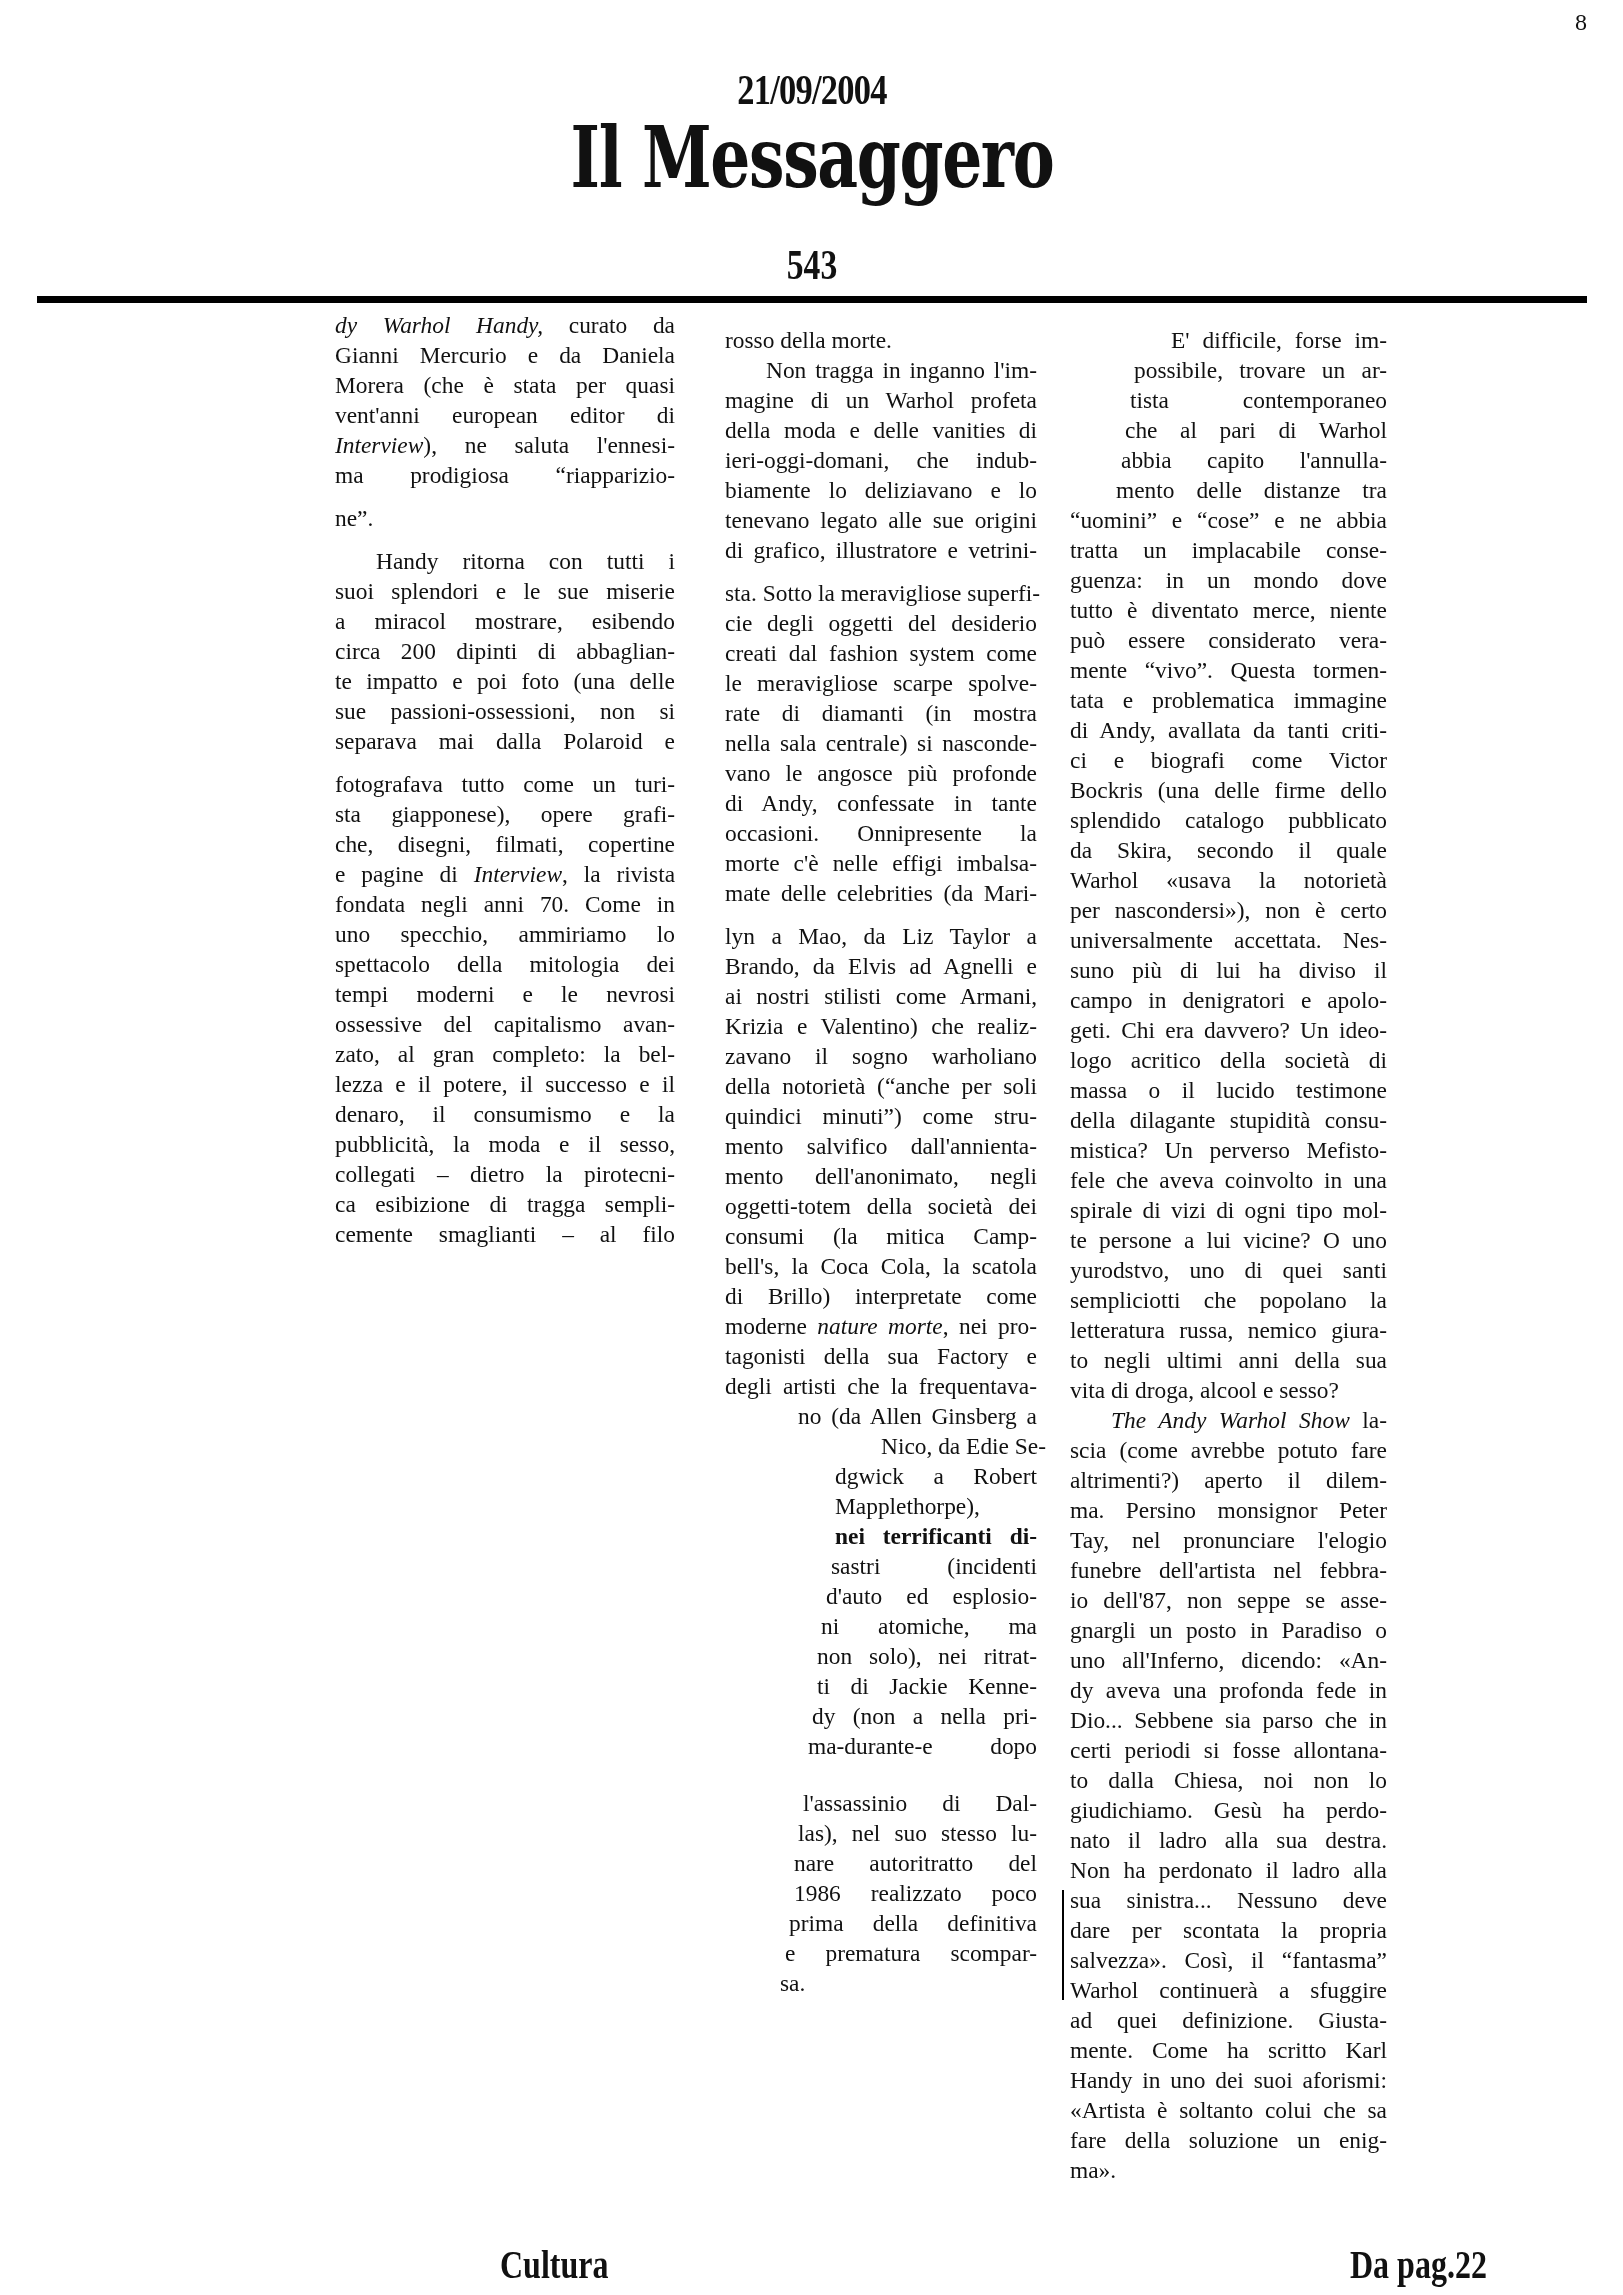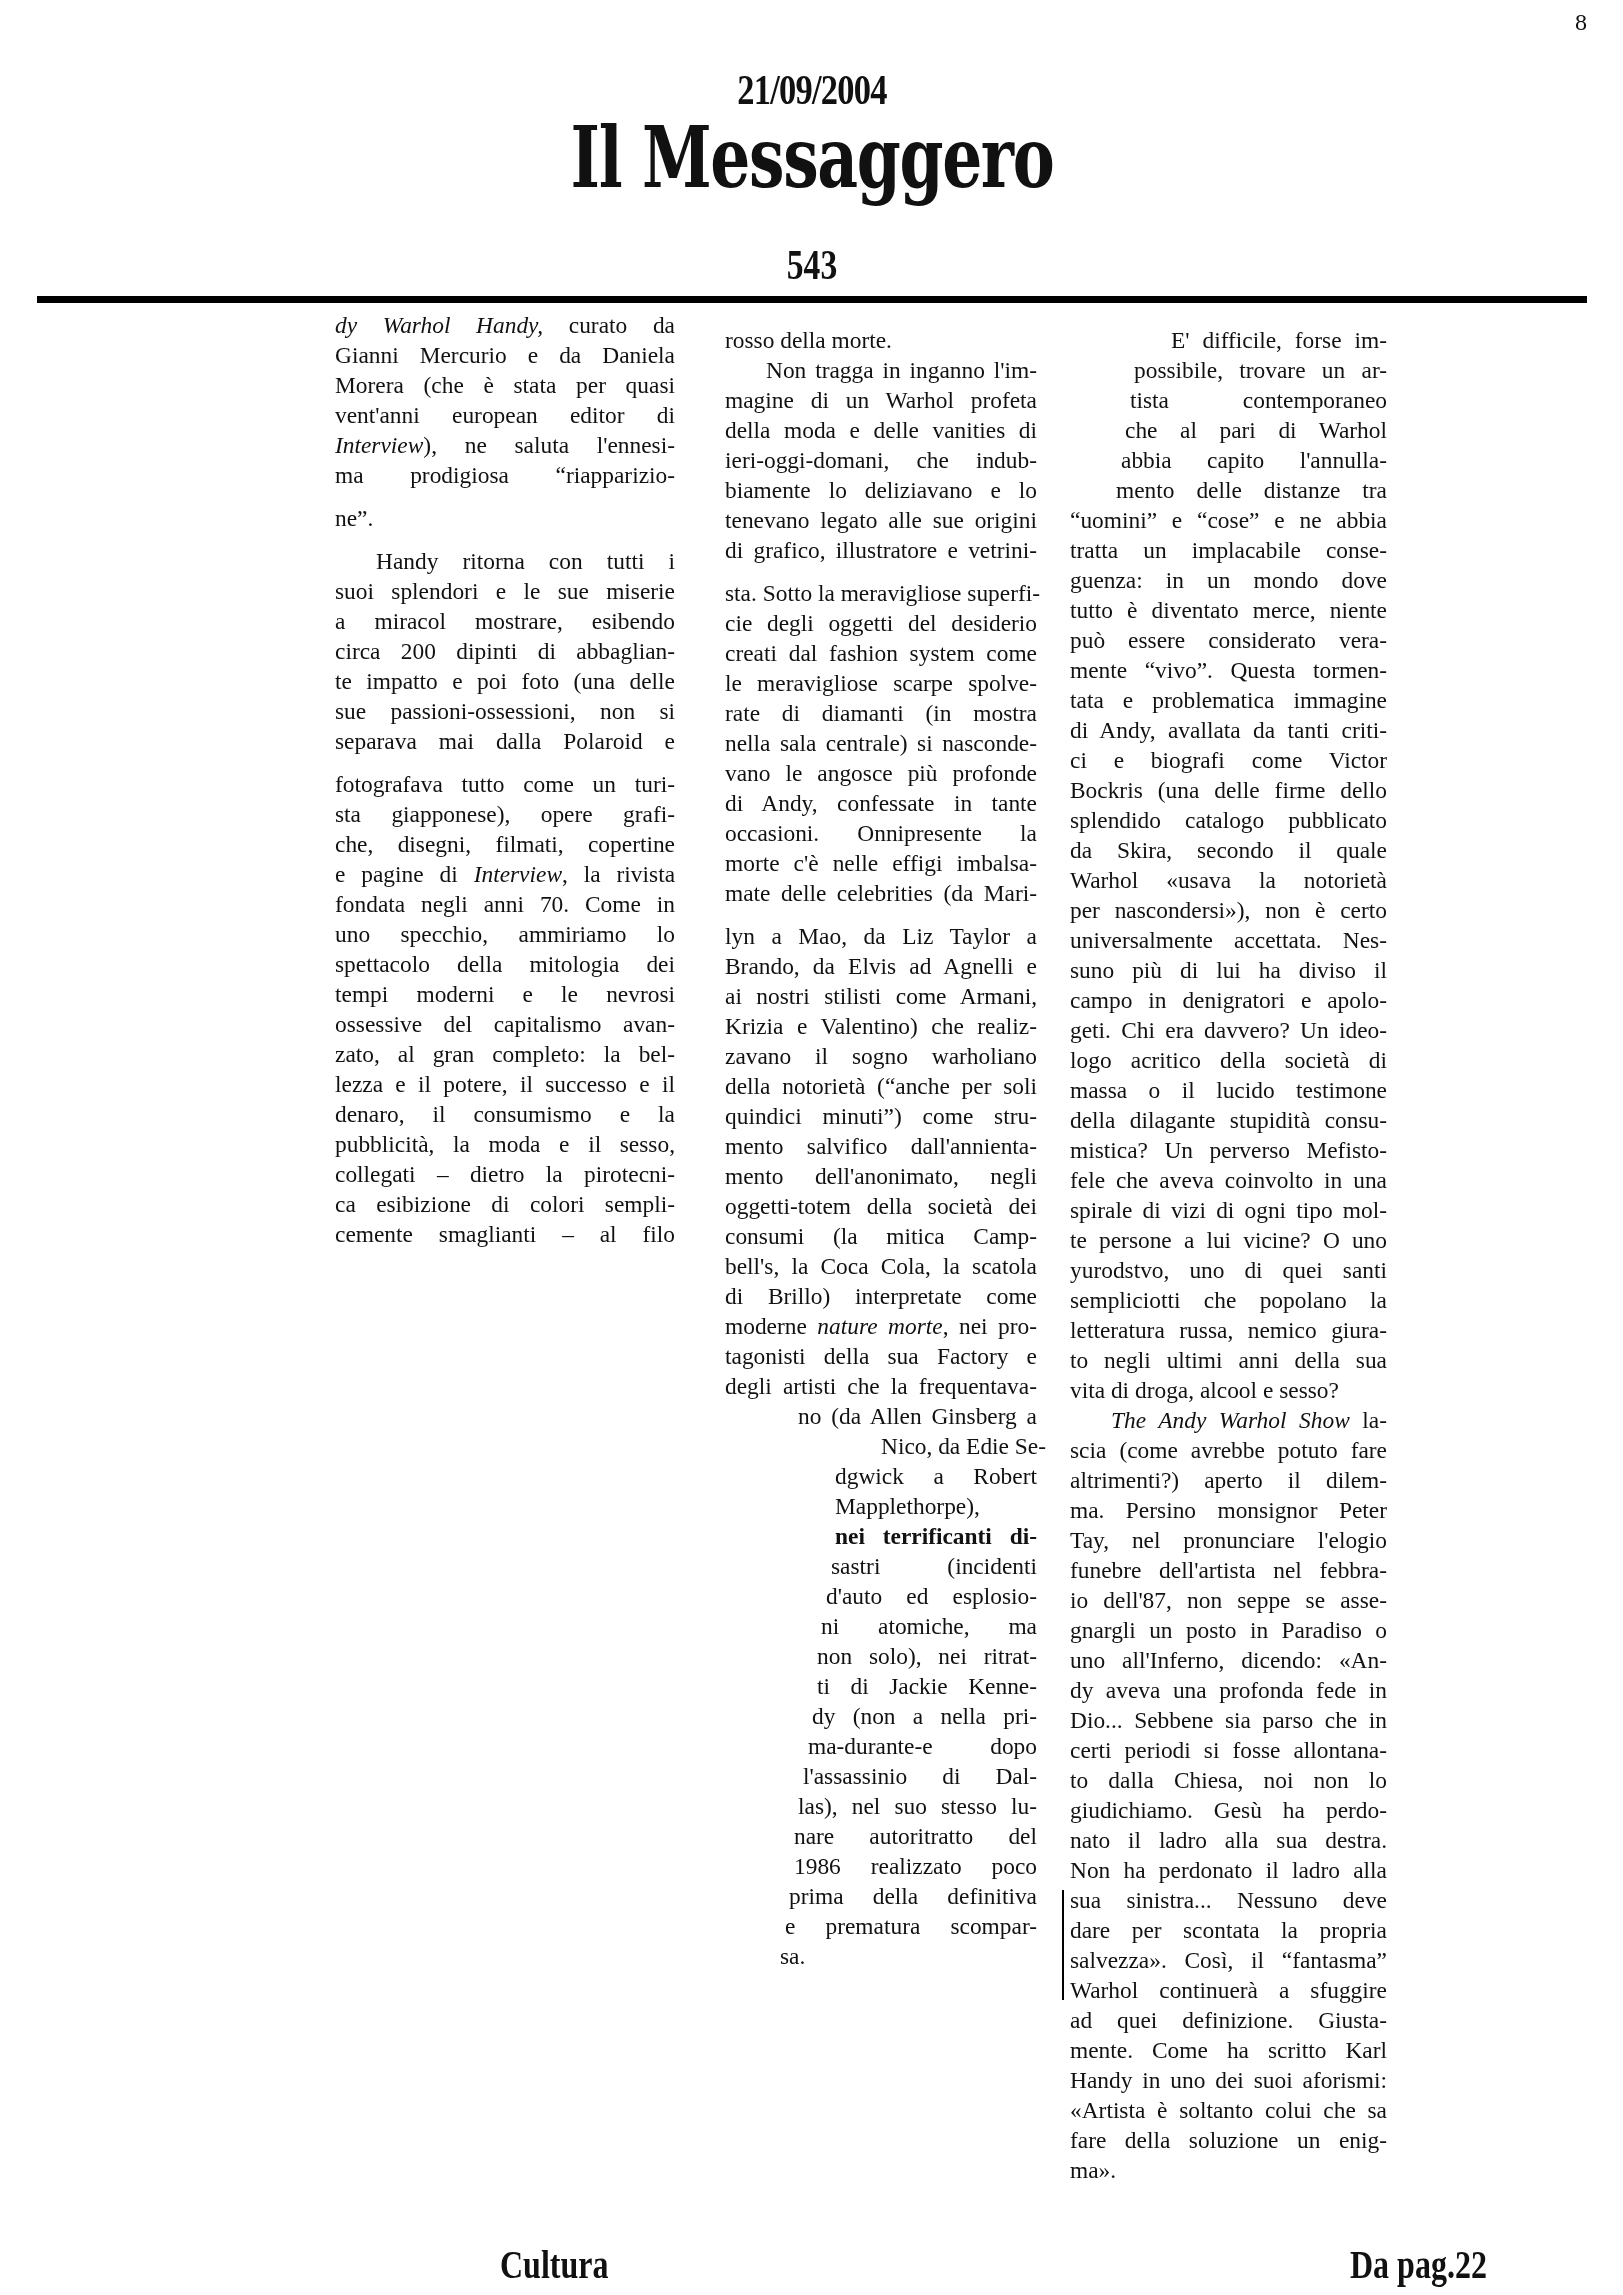--- a/index.html
+++ b/index.html
@@ -57,21 +57,21 @@
     <span class="line">fondata negli anni 70. Come in</span>
     <span class="line">uno specchio, ammiriamo lo</span>
     <span class="line">spettacolo della mitologia dei</span>
     <span class="line">tempi moderni e le nevrosi</span>
     <span class="line">ossessive del capitalismo avan-</span>
     <span class="line">zato, al gran completo: la bel-</span>
     <span class="line">lezza e il potere, il successo e il</span>
     <span class="line">denaro, il consumismo e la</span>
     <span class="line">pubblicità, la moda e il sesso,</span>
     <span class="line">collegati – dietro la pirotecni-</span>
-    <span class="line">ca esibizione di colori sempli-</span>
+    <span class="line">ca esibizione di tragga sempli-</span>
     <span class="line">cemente smaglianti – al filo</span>
   </div>
 <div class="col col2">
     <span class="line last">rosso della morte.</span>
     <span class="line" style="padding-left: 41px;">Non tragga in inganno l'im-</span>
     <span class="line">magine di un Warhol profeta</span>
     <span class="line">della moda e delle vanities di</span>
     <span class="line">ieri-oggi-domani, che indub-</span>
     <span class="line">biamente lo deliziavano e lo</span>
     <span class="line">tenevano legato alle sue origini</span>
@@ -110,21 +110,21 @@
     <span class="line" style="padding-left: 110px;">dgwick a Robert</span>
     <span class="line" style="padding-left: 110px;">Mapplethorpe),</span>
     <span class="line" style="padding-left: 110px; font-weight: bold;">nei terrificanti di-</span>
     <span class="line" style="padding-left: 106px;">sastri (incidenti</span>
     <span class="line" style="padding-left: 101px;">d'auto ed esplosio-</span>
     <span class="line" style="padding-left: 96px;">ni atomiche, ma</span>
     <span class="line" style="padding-left: 92px;">non solo), nei ritrat-</span>
     <span class="line" style="padding-left: 92px;">ti di Jackie Kenne-</span>
     <span class="line" style="padding-left: 87px;">dy (non a nella pri-</span>
     <span class="line" style="padding-left: 83px;">ma-durante-e dopo</span>
-    <span class="line" style="padding-left: 78px;">l'assassinio di Dal-</span>
+    <span class="line" style="padding-left: 78px; margin-top: 27px;">l'assassinio di Dal-</span>
     <span class="line" style="padding-left: 73px;">las), nel suo stesso lu-</span>
     <span class="line" style="padding-left: 69px;">nare autoritratto del</span>
     <span class="line" style="padding-left: 69px;">1986 realizzato poco</span>
     <span class="line" style="padding-left: 64px;">prima della definitiva</span>
     <span class="line" style="padding-left: 60px;">e prematura scompar-</span>
     <span class="line last" style="padding-left: 55px;">sa.</span>
   </div>
 <div class="col col3">
     <span class="line" style="padding-left: 101px;">E' difficile, forse im-</span>
     <span class="line" style="padding-left: 64px;">possibile, trovare un ar-</span>

